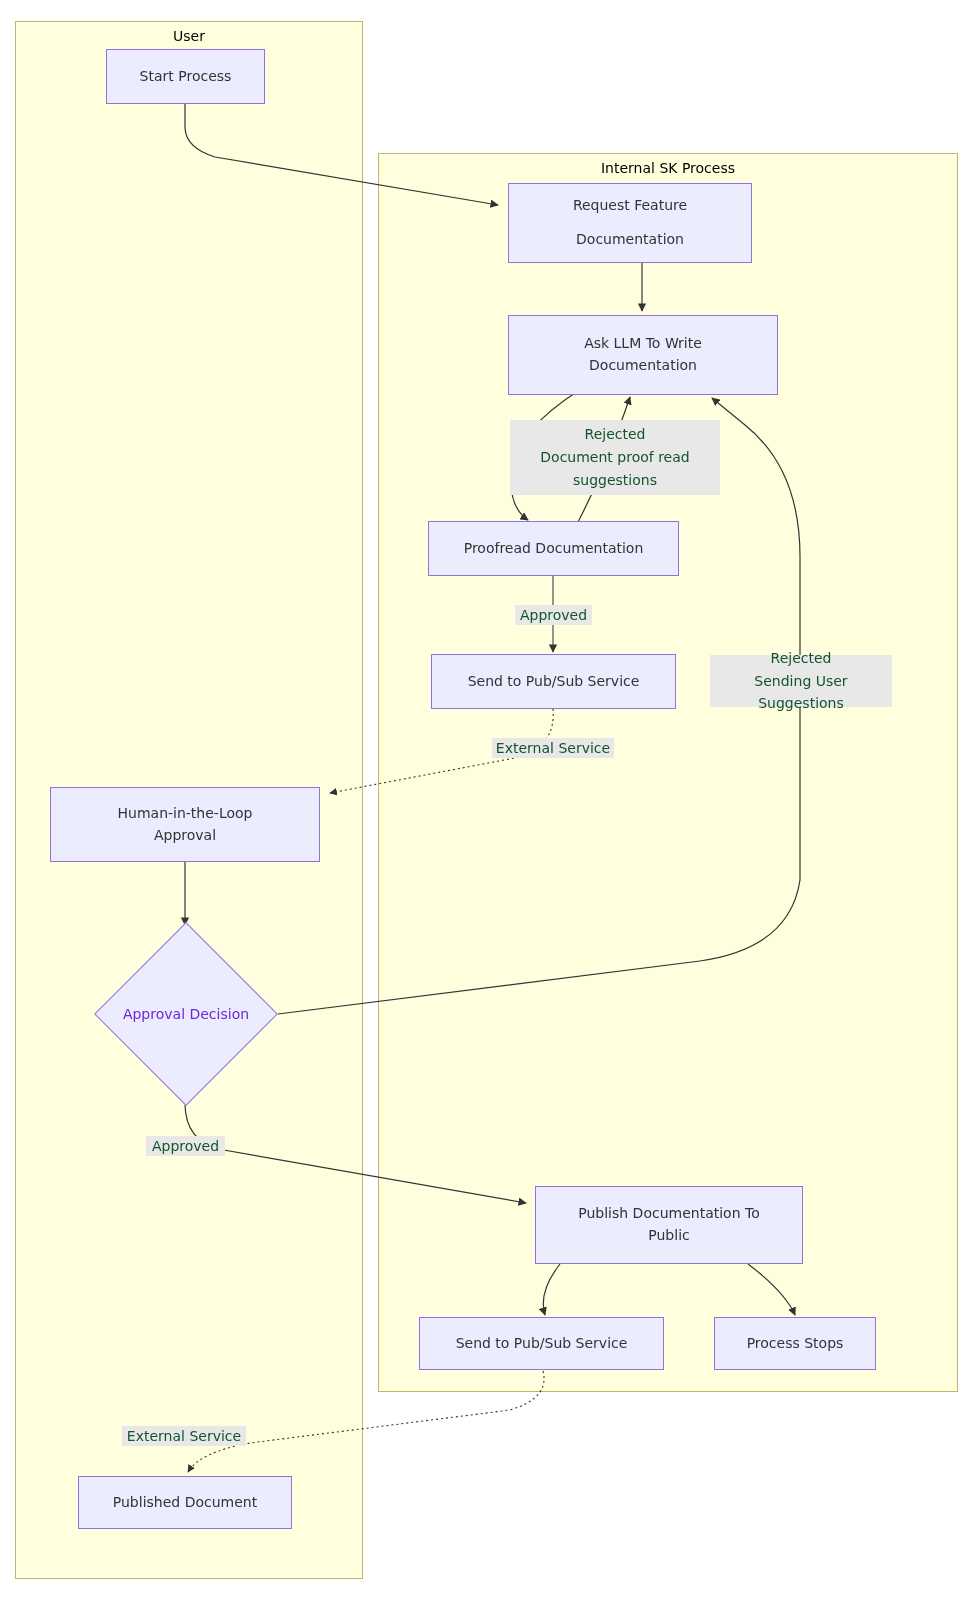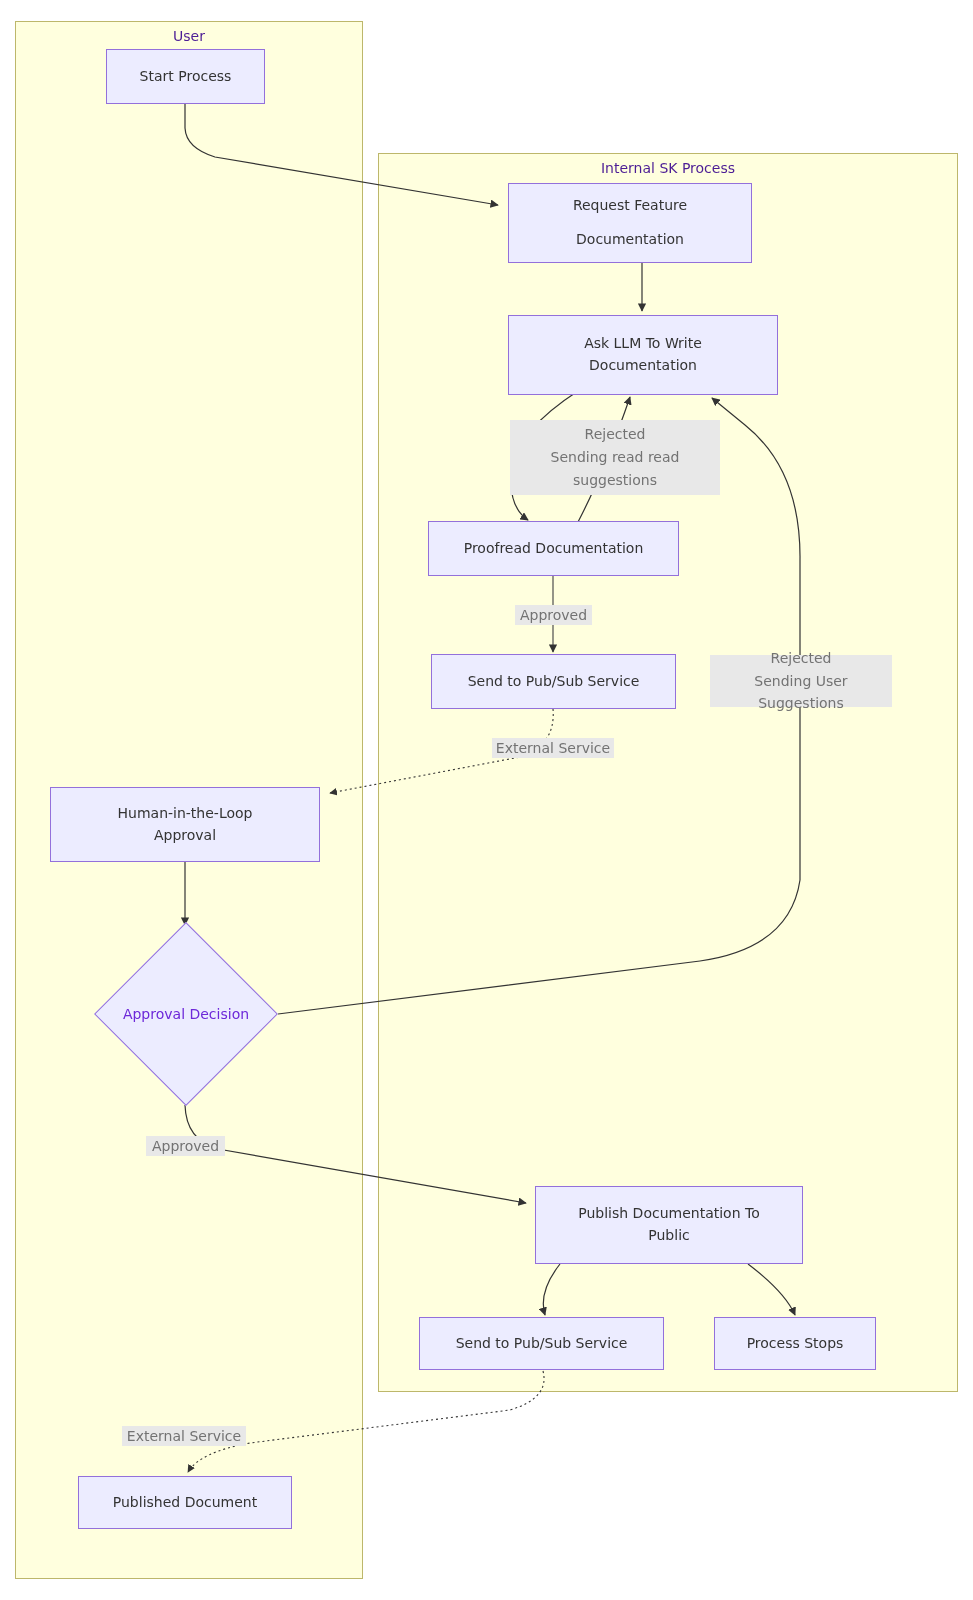--- a/index.html
+++ b/index.html
@@ -31,21 +31,21 @@
     border: 1px solid #bdb76b;
     box-sizing: border-box;
   }
   .cluster-title {
     position: absolute;
     left: 0;
     right: 0;
     top: 6px;
     text-align: center;
     font-size: 14px;
-    color: #4c1d95;
+    color: #000000;
     white-space: nowrap;
   }
   .node {
     position: absolute;
     background: #ececff;
     border: 1px solid #9370db;
     box-sizing: border-box;
     display: flex;
     align-items: center;
     justify-content: center;
@@ -78,21 +78,21 @@
     position: relative;
     font-size: 14px;
     color: #6d28d9;
     text-align: center;
     white-space: nowrap;
     z-index: 2;
   }
   .edge-label {
     position: absolute;
     background: #e8e8e8;
-    color: #737373;
+    color: #14532d;
     font-size: 14px;
     text-align: center;
     line-height: 1.62;
     padding: 1px 2px;
     box-sizing: border-box;
     white-space: nowrap;
   }
   .edge-label.multi {
     white-space: normal;
   }
@@ -140,21 +140,21 @@
 
     <path d="M 560 1264 Q 538 1292 545 1315" fill="none" stroke="#333333" stroke-width="1.2" marker-end="url(#arrow)"></path>
 
     <path d="M 748 1264 Q 785 1292 795 1315" fill="none" stroke="#333333" stroke-width="1.2" marker-end="url(#arrow)"></path>
 
     <path d="M 543 1371 Q 550 1398 510 1410 L 250 1443 Q 200 1452 188 1472" fill="none" stroke="#333333" stroke-width="1.1" stroke-dasharray="2,3" marker-end="url(#arrow)"></path>
   </svg>
 
   <div class="edge-label multi" style="left:510px; top:420px; width:210px; height:75px; display:flex; flex-direction:column; align-items:center; justify-content:center;">
     <span>Rejected</span>
-    <span>Sending read read</span>
+    <span>Document proof read</span>
     <span>suggestions</span>
   </div>
 
   <div class="edge-label" style="left:515px; top:605px; width:77px; height:20px; line-height:18px;">
     <span>Approved</span>
   </div>
 
   <div class="edge-label" style="left:492px; top:738px; width:122px; height:20px; line-height:18px;">
     <span>External Service</span>
   </div>

